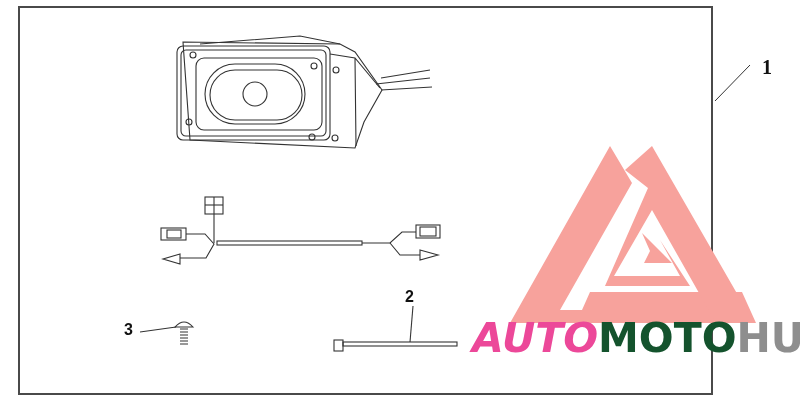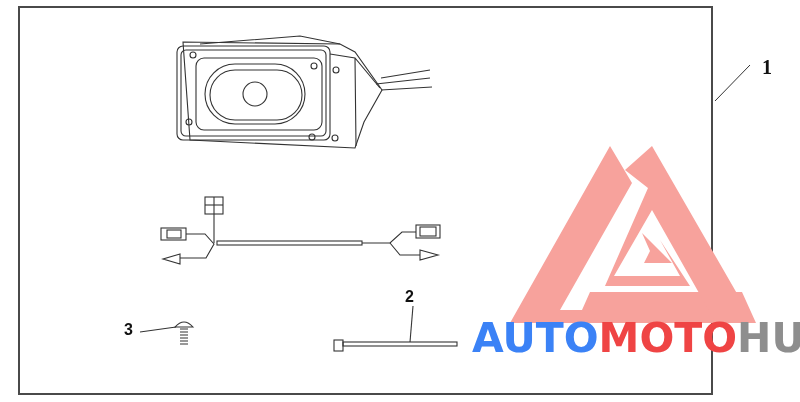--- a/index.html
+++ b/index.html
@@ -4,22 +4,22 @@
 <style>
   html,body{margin:0;padding:0;background:#fff;}
   body{width:800px;height:402px;position:relative;overflow:hidden;font-family:"Liberation Sans",sans-serif;}
   .frame{position:absolute;left:18px;top:6px;width:695px;height:389px;border:2px solid #4a4a4a;box-sizing:border-box;}
   svg{position:absolute;left:0;top:0;}
   .callout{position:absolute;font-weight:bold;color:#111;font-family:"Liberation Sans",sans-serif;}
   .c1{left:762px;top:56px;font-size:20px;font-family:"Liberation Serif",serif;}
   .c2{left:405px;top:288px;font-size:16px;}
   .c3{left:124px;top:321px;font-size:16px;}
   .wm{position:absolute;left:472px;top:318px;font-size:41px;font-weight:bold;letter-spacing:0px;line-height:1;font-family:"DejaVu Sans",sans-serif;white-space:nowrap;}
-  .wm .a{color:#3b82f6;}
-  .wm .b{color:#ef4444;}
+  .wm .a{color:#ec4899;font-style:italic;}
+  .wm .b{color:#14532d;}
   .wm .c{color:#8e8e8e;}
 </style>
 </head>
 <body>
 
 <div class="frame"></div>
 
 <svg width="800" height="402" viewBox="0 0 800 402">
 
   <g fill="#f7a29c" stroke="none">

